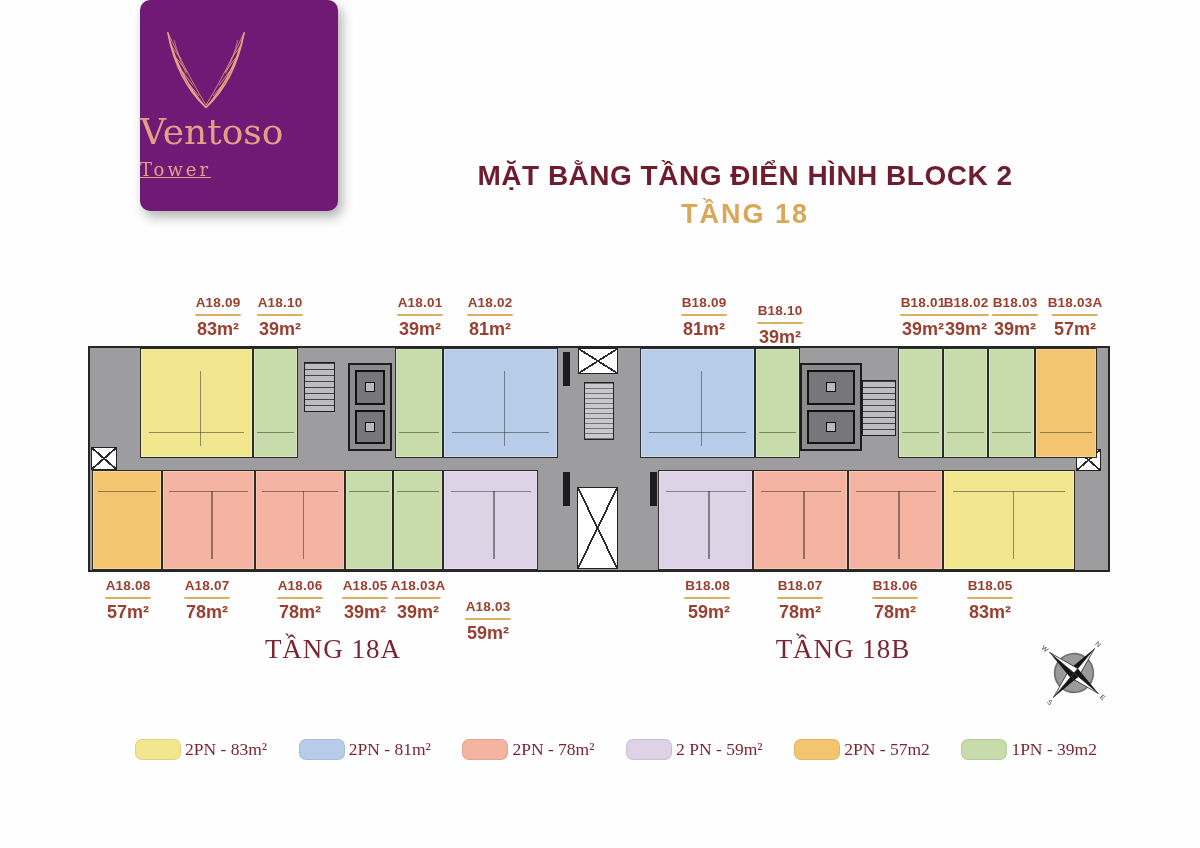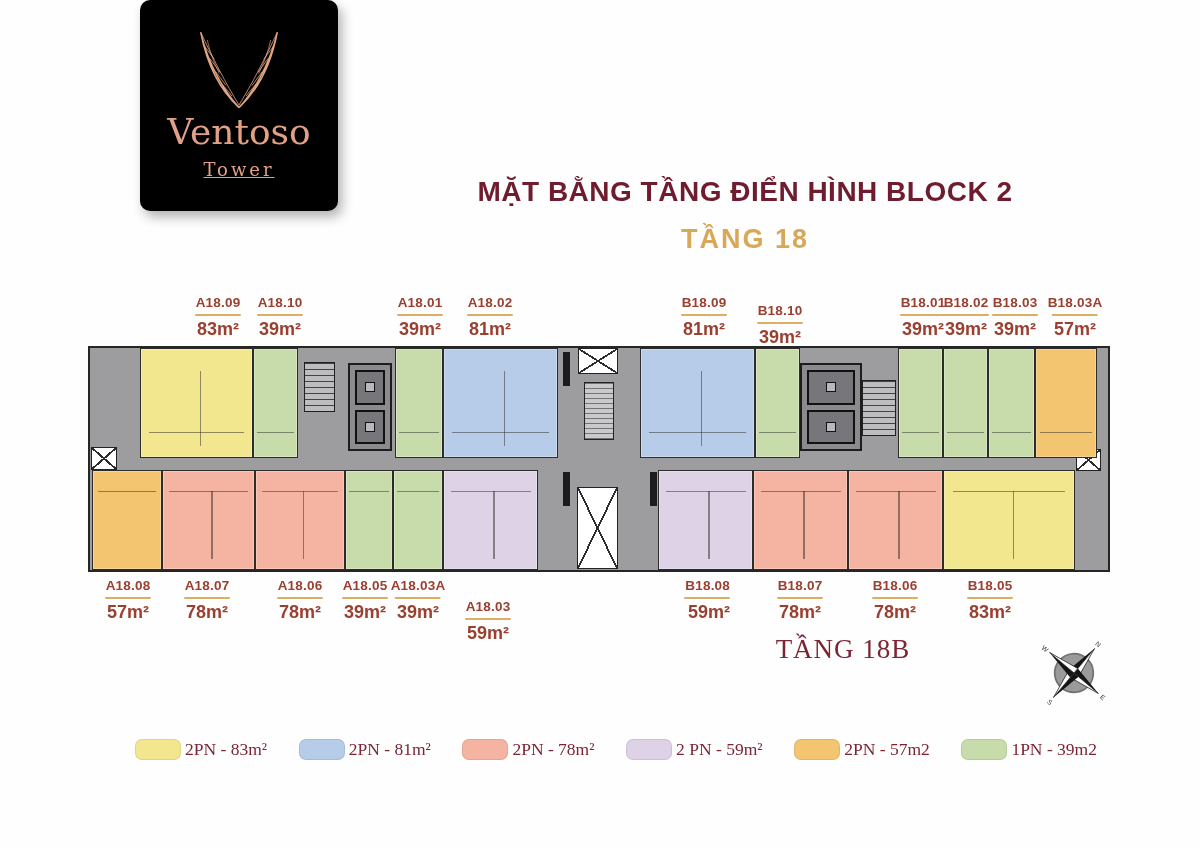--- a/index.html
+++ b/index.html
@@ -1,31 +1,31 @@
 <!DOCTYPE html>
 <html><head>
 <meta charset="utf-8">
 <style>
   html,body{margin:0;padding:0;background:#fff;}
   .page{position:relative;width:1200px;height:848px;background:#fefefe;overflow:hidden;
         font-family:"Liberation Sans","DejaVu Sans",sans-serif;}
 
   
   .logo-card{position:absolute;left:140px;top:0;width:198px;height:211px;
-    background:#000000;border-radius:10px;box-shadow:4px 6px 12px rgba(0,0,0,.3);
-    display:flex;flex-direction:column;align-items:center;}
+    background:#701a75;border-radius:10px;box-shadow:4px 6px 12px rgba(0,0,0,.3);
+    display:flex;flex-direction:column;align-items:flex-start;}
   .logo-wings{margin-top:22px;}
   .brand{font-family:"DejaVu Serif","Liberation Serif",serif;font-size:36px;color:#e2a185;
     line-height:1;margin-top:0;}
   .brand-sub{font-family:"DejaVu Serif","Liberation Serif",serif;font-size:18px;color:#e2a185;
     letter-spacing:3px;margin-top:9px;text-decoration:underline;}
 
   
   .title-block{position:absolute;left:400px;top:160px;width:690px;text-align:center;}
-  .main-title{margin:16px;font-size:28px;font-weight:bold;color:#6f1d2e;letter-spacing:.5px;}
+  .main-title{margin:0;font-size:28px;font-weight:bold;color:#6f1d2e;letter-spacing:.5px;}
   .sub-title{margin:7px 0 0;font-size:27px;font-weight:bold;color:#d9a758;letter-spacing:2px;}
 
   
   .plan-stage{position:absolute;left:0;top:0;width:1200px;height:848px;}
   .plan-base{position:absolute;left:88px;top:346px;width:1022px;height:226px;
     background:#9d9da0;border:2.5px solid #262626;box-sizing:border-box;}
   .unit{position:absolute;border:1.6px solid #2e2c2a;box-sizing:border-box;
     box-shadow:inset 0 0 0 1px rgba(255,255,255,.28);}
   .unit::before{content:'';position:absolute;left:7%;right:7%;height:1.3px;
     background:rgba(45,42,40,.5);}
@@ -116,20 +116,21 @@
     <div class="void" style="left:577px;top:487px;width:41px;height:82px;"></div>
     <div class="void" style="left:1076px;top:449px;width:25px;height:22px;"></div>
 
     <div class="techroom"></div>
 
     <div class="wall-col" style="left:563px;top:352px;width:7px;height:34px;"></div>
     <div class="wall-col" style="left:650px;top:352px;width:7px;height:34px;"></div>
     <div class="wall-col" style="left:563px;top:472px;width:7px;height:34px;"></div>
     <div class="wall-col" style="left:650px;top:472px;width:7px;height:34px;"></div>
 
+    <div class="wing-label wing-label-a">TẦNG 18A</div>
     <div class="wing-label wing-label-b">TẦNG 18B</div>
 
     <svg class="compass" width="84" height="84" viewBox="-50 -50 100 100">
       <g transform="rotate(40)">
         <circle r="23" fill="#9a9a9a"></circle>
         <circle r="23" fill="none" stroke="#6f6f6f" stroke-width="2"></circle>
         <g>
           <polygon points="0,-38 0,0 -7,0" fill="#141414"></polygon>
           <polygon points="0,-38 0,0 7,0" fill="#fdfdfd" stroke="#141414" stroke-width="0.8"></polygon>
         </g>

